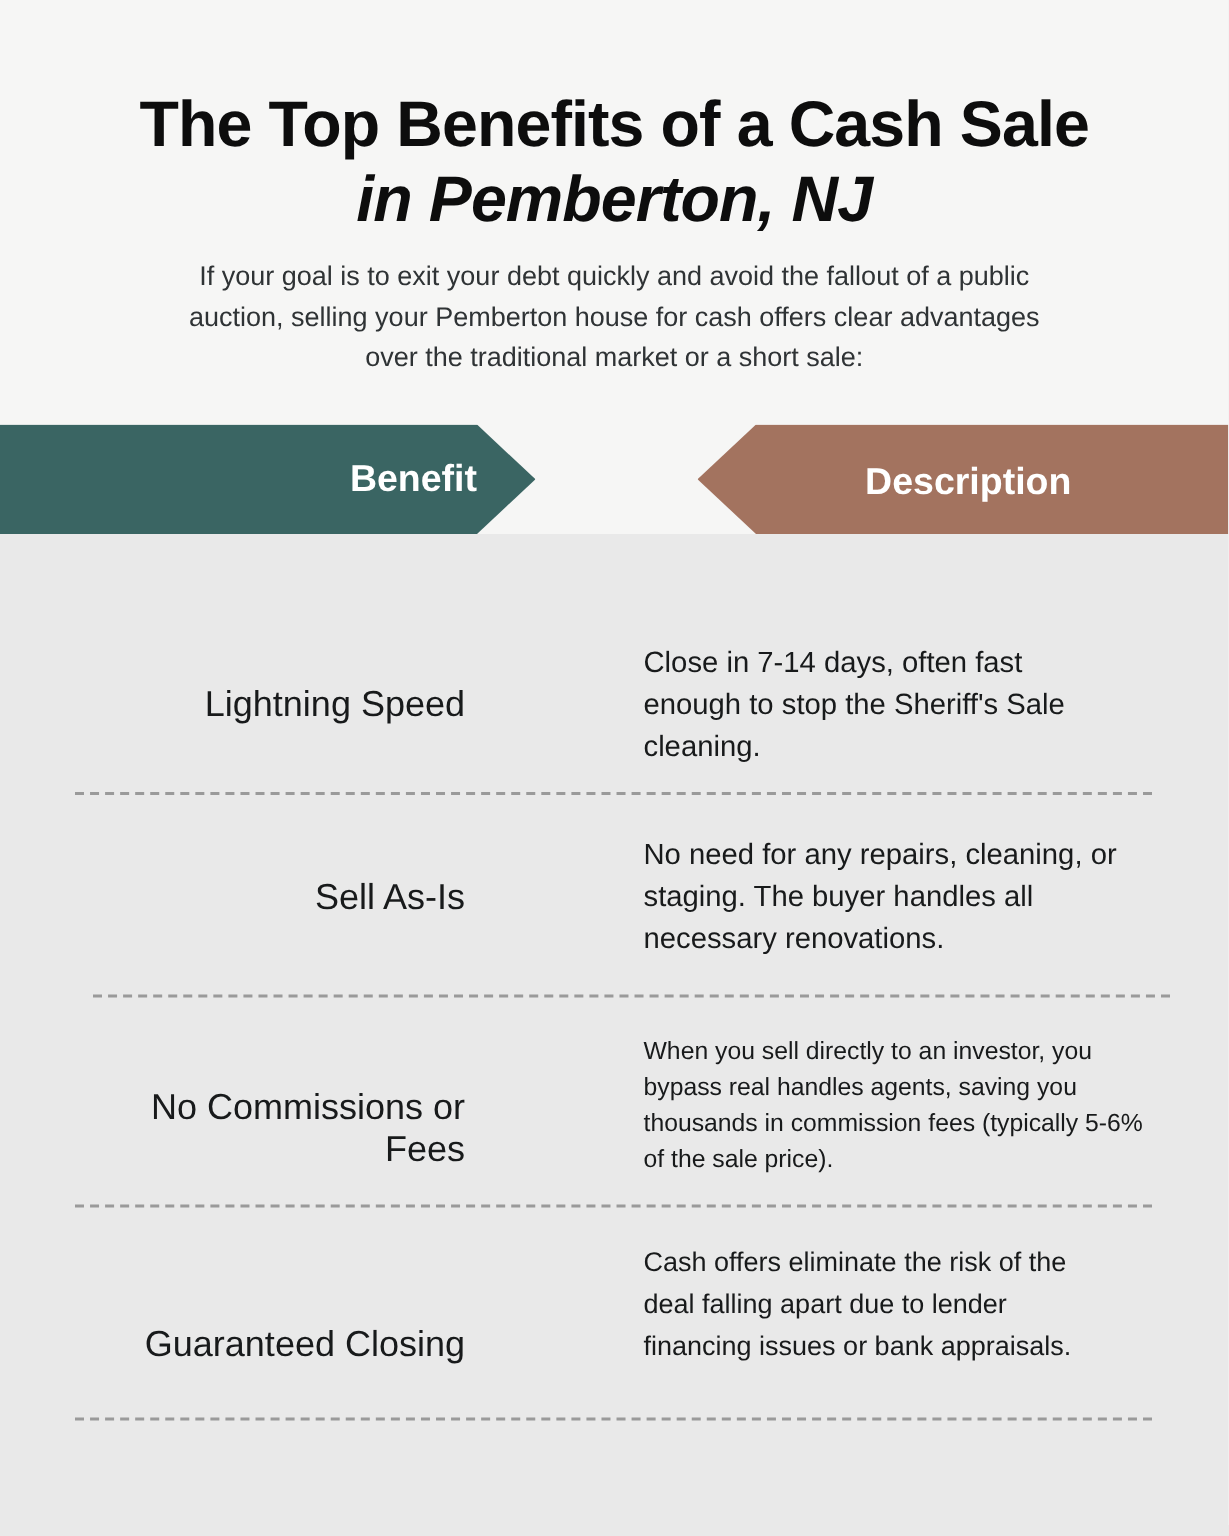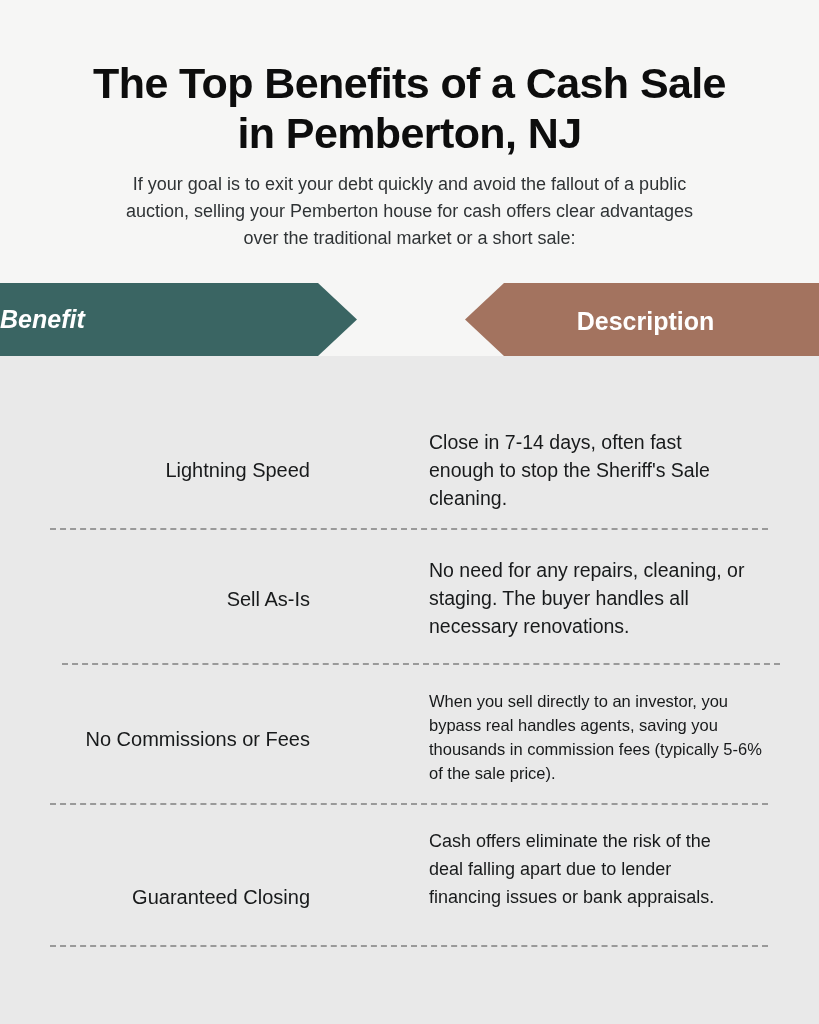--- a/index.html
+++ b/index.html
@@ -12,21 +12,21 @@
   #page{position:relative;width:819px;height:1024px;background:#f6f6f5;}
 
   
   .hero{position:absolute;left:0;top:0;width:819px;height:283px;background:#f6f6f5;padding-left:44px;}
   .title{
     position:absolute;left:40px;top:58px;width:739px;
     text-align:center;color:#0d0d0d;
     font-size:43px;line-height:50px;font-weight:bold;
     letter-spacing:-0.6px;
   }
-  .title .l2{display:block;}
+  .title .l2{display:block;font-style:italic;}
   .subtitle{
     position:absolute;left:72px;top:171px;width:675px;
     text-align:center;color:#2f3335;
     font-size:18px;line-height:27px;font-weight:normal;
   }
   .subtitle span{display:block;}
 
   
   .band{position:absolute;left:0;top:283px;width:819px;height:73px;background:#f6f6f5;}
   .chev{position:absolute;top:0;height:73px;display:flex;align-items:center;}
@@ -38,30 +38,30 @@
   }
   .chev-right{
     left:465px;width:354px;background:#a3735f;
     -webkit-clip-path:polygon(39px 0, 354px 0, 354px 73px, 39px 73px, 0 36.5px);
     clip-path:polygon(39px 0, 354px 0, 354px 73px, 39px 73px, 0 36.5px);
     justify-content:flex-start;
   }
   .chev-label{
     color:#ffffff;font-weight:bold;white-space:nowrap;
   }
-  .chev-left .chev-label{font-size:25px;width:318px;text-align:left;padding-bottom:1px;font-style:italic;}
+  .chev-left .chev-label{font-size:25px;width:318px;text-align:right;padding-bottom:1px;}
   .chev-right .chev-label{font-size:25px;width:354px;text-align:center;padding-top:3px;padding-left:7px;}
 
   
   .body{position:absolute;left:0;top:356px;width:819px;height:668px;background:#e9e9e9;}
   .row{position:absolute;left:0;width:819px;}
   .cell-benefit{
     position:absolute;
     text-align:right;color:#181a1b;
-    font-size:20px;line-height:28px;font-weight:normal;
+    font-size:24px;line-height:28px;font-weight:normal;
   }
   .cell-desc{
     position:absolute;
     text-align:left;color:#181a1b;
     font-weight:normal;
   }
   .cell-desc span{display:block;margin-left:19px;}
   .divider{position:absolute;height:0;border-top:2px dashed #9a9a9a;}
 </style>
 </head>

